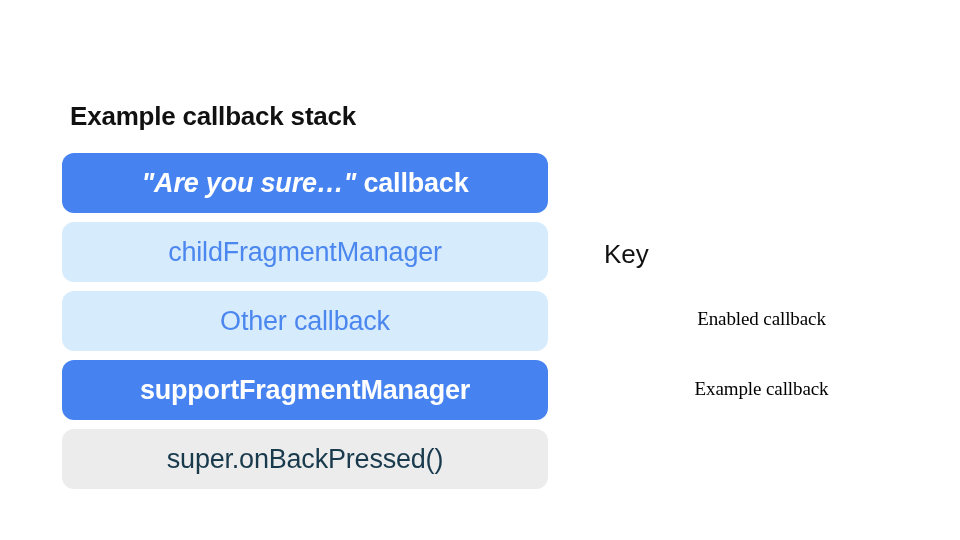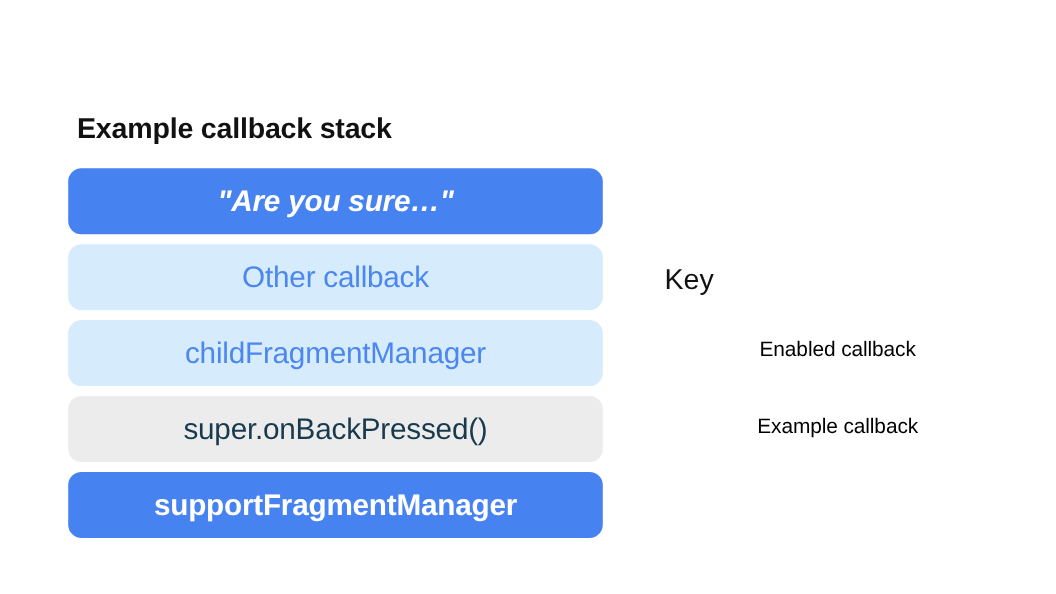--- a/index.html
+++ b/index.html
@@ -80,39 +80,40 @@
     gap: 10px;
   }
   .key-box {
     height: 60px;
     border-radius: 12px;
     display: flex;
     align-items: center;
     justify-content: center;
     font-size: 19px;
     letter-spacing: -0.1px;
+    font-family: Liberation Serif, serif;
   }
 </style>
 </head>
 <body>
 
 <div class="canvas">
 
   <div class="diagram-title">Example callback stack</div>
 
   <div class="stack">
-    <div class="box enabled"><span class="quote-italic">"Are you sure…"</span></div>
+    <div class="box enabled"><span class="quote-italic">"Are you sure…"</span><span> callback</span></div>
+
+    <div class="box disabled"><span>childFragmentManager</span></div>
 
     <div class="box disabled"><span>Other callback</span></div>
 
-    <div class="box disabled"><span>childFragmentManager</span></div>
+    <div class="box enabled"><span>supportFragmentManager</span></div>
 
     <div class="box system"><span>super.onBackPressed()</span></div>
-
-    <div class="box enabled"><span>supportFragmentManager</span></div>
   </div>
 
   <div class="key-heading">Key</div>
 
   <div class="key-stack">
     <div class="key-box enabled">
         <span>Enabled callback</span>
       </div>
 
     <div class="key-box disabled">

